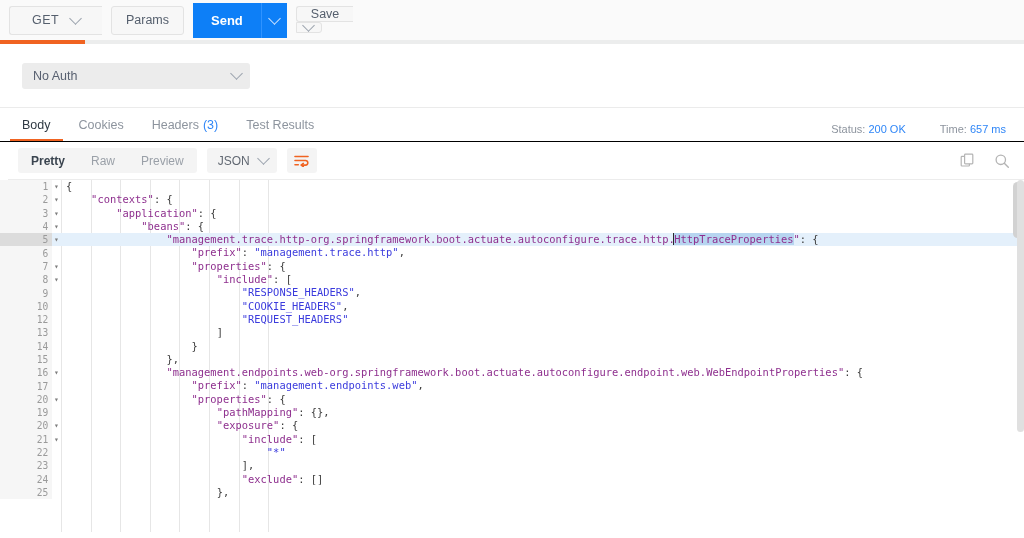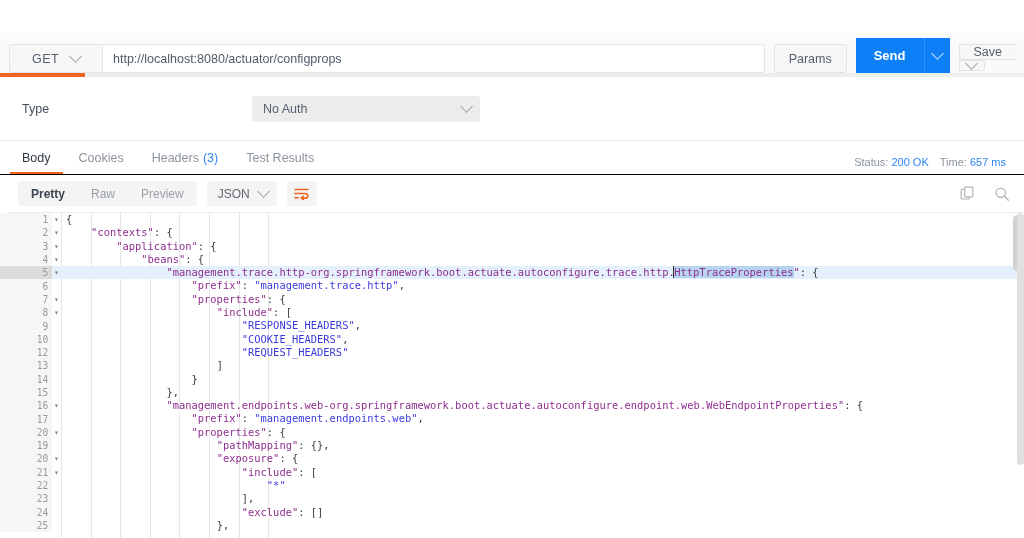--- a/index.html
+++ b/index.html
@@ -11,23 +11,22 @@
     -webkit-font-smoothing: antialiased;
   }
   * { box-sizing: border-box; }
 
   
   .request-bar {
     position: relative;
     height: 40px;
     background: #fafafa;
     display: flex;
-    align-items: flex-end;
+    align-items: center;
     padding: 0 8px 0 9px;
-    margin-top: 33px;
   }
   .method-box {
     height: 29px;
     width: 93px;
     border: 1px solid #e3e3e3;
     border-right: none;
     background: #f7f7f7;
     border-radius: 3px 0 0 3px;
     display: flex;
     align-items: center;
@@ -213,21 +212,21 @@
     left: 2px; right: 2px; bottom: 0;
     height: 2.5px;
     background: #f06321;
   }
   .tab-count { color: #2f86f7; margin-left: 4px; }
   .resp-meta {
     position: absolute;
     right: 18px;
     bottom: 6px;
     display: flex;
-    gap: 11px;
+    gap: 34px;
     font-size: 11px;
     color: #8d949e;
   }
   .resp-meta b { color: #2f86f7; font-weight: normal; }
 
   
   .format-row {
     height: 38px;
     background: #ffffff;
     display: flex;
@@ -386,41 +385,37 @@
   }
 </style>
 </head>
 <body>
 
 <div class="request-bar">
   <div class="method-box">
     <span class="method-label">GET</span>
     <span class="caret"></span>
   </div>
-  <div class="url-box">
-    <span class="url-text">http://localhost:8080/actuator/configprops</span>
-  </div>
   <div class="btn-params">Params</div>
   <div class="send-group">
     <div class="send-main">Send</div>
     <div class="send-caret">
       <span class="caret light"></span>
     </div>
   </div>
   <div class="save-group">
     <div class="save-main">Save</div>
     <div class="save-caret">
       <span class="caret"></span>
     </div>
   </div>
 </div>
 <div class="req-underline"></div>
 
 <div class="auth-row">
-  <div class="auth-label">Type</div>
   <div class="auth-select">
     <span>No Auth</span>
     <span class="caret"></span>
   </div>
 </div>
 
 <div class="resp-tabs-row">
   <div class="resp-tabs" id="resp-tabs">
       <div class="resp-tab active">
         <span>Body</span>

